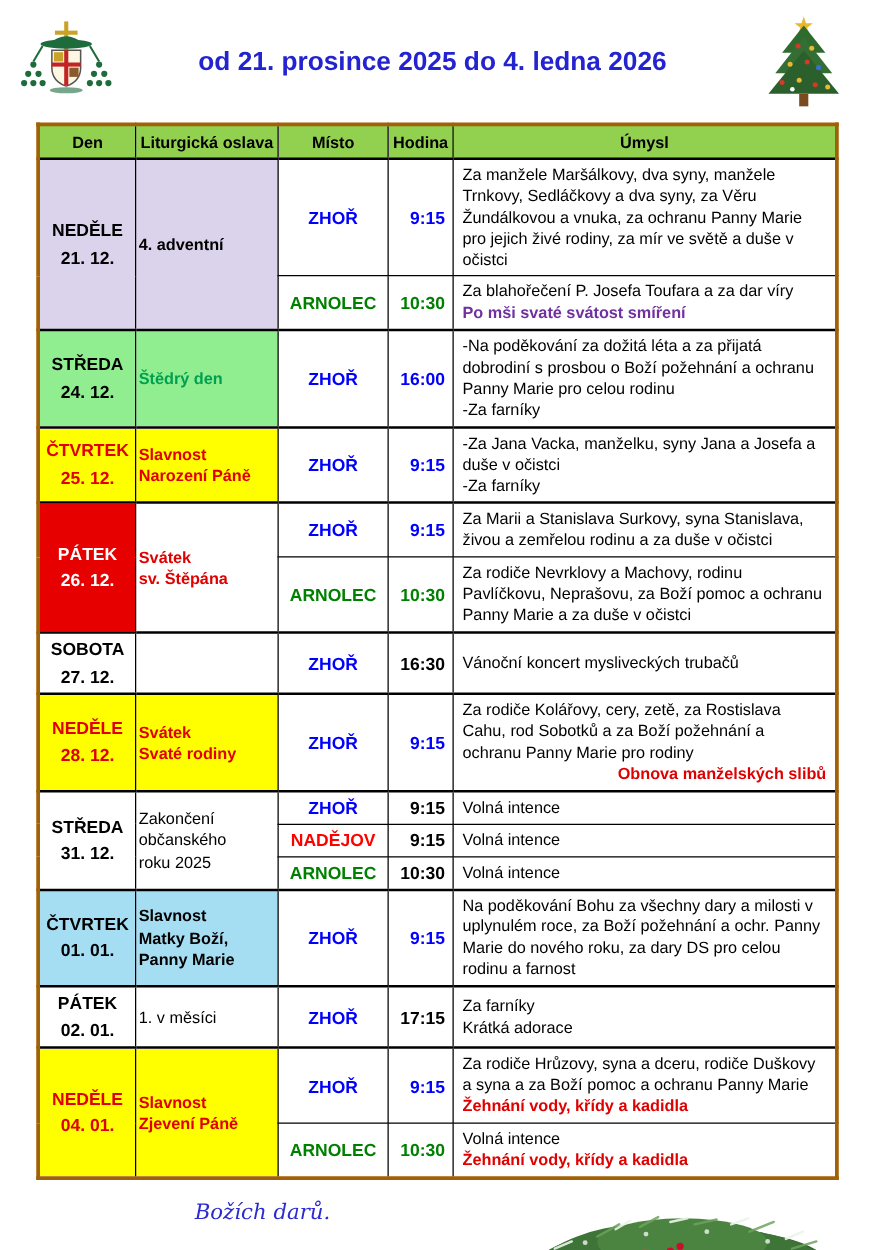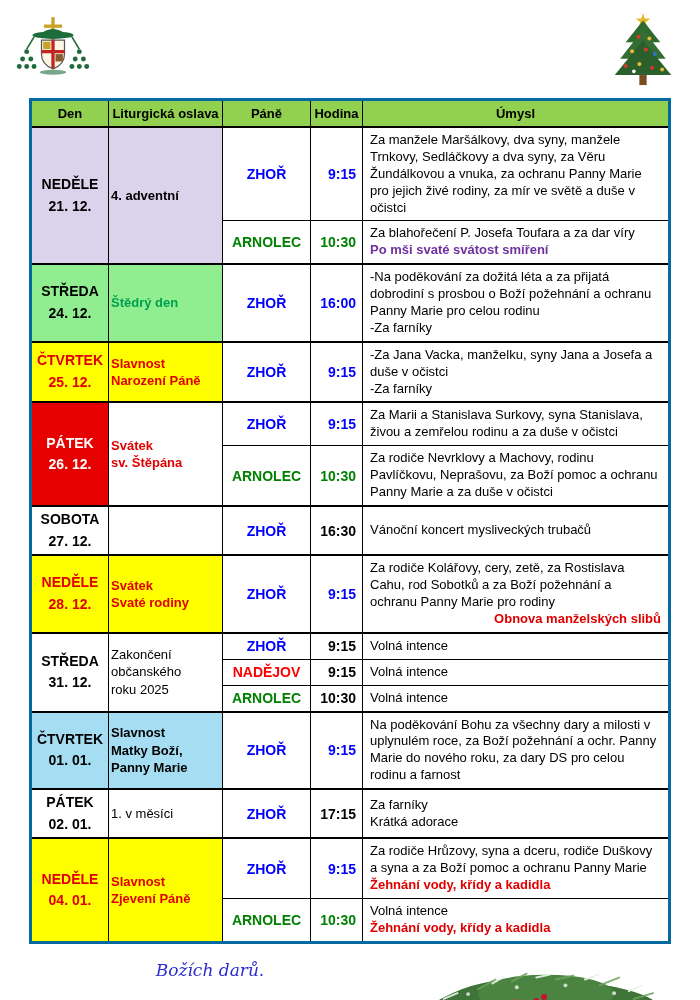--- a/index.html
+++ b/index.html
@@ -6,21 +6,21 @@
   body{
     width:700px;height:1000px;background:#ffffff;position:relative;overflow:hidden;
     font-family:"Liberation Sans",sans-serif;color:#000;
   }
   
   .page-header{display:flex;align-items:center;padding:8px 16px 0 16px;height:84px;}
   .crest{width:74px;height:78px;flex:0 0 auto;}
   .tree{width:82px;height:78px;flex:0 0 auto;}
   .title-block{flex:1;text-align:center;color:#2323D0;font-weight:bold;font-size:21px;line-height:1.32;}
   
-  table.schedule{border-collapse:collapse;table-layout:fixed;width:642px;margin:6px 0 0 29px;border:3px solid #0369a1;}
+  table.schedule{border-collapse:collapse;table-layout:fixed;width:642px;margin:6px 0 0 29px;border:3px solid #a16207;}
   .schedule th,.schedule td{border:1px solid #000;overflow:hidden;}
   .schedule thead th{background:#92D050;font-size:13px;font-weight:bold;padding:5px 2px;border-bottom:2px solid #000;}
   tr.group-start > td{border-top:2px solid #000;}
   td.day{font-weight:bold;font-size:14px;text-align:center;vertical-align:middle;line-height:1.55;padding:2px;margin-top:28px;}
   td.cel{font-size:13px;text-align:left;vertical-align:middle;line-height:1.35;padding:2px;}
   td.cel.bold{font-weight:bold;}
   td.place{font-weight:bold;font-size:14px;text-align:center;vertical-align:middle;padding:2px;}
   td.time{font-weight:bold;font-size:14px;text-align:right;vertical-align:middle;padding:2px 6px 2px 2px;}
   td.intent{font-size:13px;text-align:left;vertical-align:middle;padding:4px 7px;line-height:1.3;}
   td.intent .line{margin:0;}
@@ -57,20 +57,21 @@
     </g>
     <path d="M31,33 h28 v17 q0,13 -14,18 q-14,-5 -14,-18 z" fill="#FDF6E3" stroke="#555" stroke-width="1.5"></path>
     <rect x="43" y="33" width="4" height="34" fill="#C22323"></rect>
     <rect x="31" y="45" width="28" height="4" fill="#C22323"></rect>
     <rect x="33" y="35" width="9" height="9" fill="#C9A227"></rect>
     <rect x="48" y="50" width="9" height="9" fill="#8A5A2B"></rect>
     <ellipse cx="45" cy="72" rx="16" ry="3" fill="#1E6B3C" opacity="0.6"></ellipse>
   </svg>
 
   <div class="title-block">
+    <div>od 21. prosince 2025 do 4. ledna 2026</div>
   </div>
 
   <svg class="tree" viewBox="0 0 90 85">
     <polygon points="45,2 47,8 53,8 48,12 50,18 45,14 40,18 42,12 37,8 43,8" fill="#E8B830"></polygon>
     <polygon points="45,10 26,34 64,34" fill="#2F6B2F"></polygon>
     <polygon points="45,20 20,52 70,52" fill="#356E35"></polygon>
     <polygon points="45,32 14,70 76,70" fill="#2B5F2B"></polygon>
     <rect x="41" y="70" width="8" height="11" fill="#7A4A21"></rect>
     <g>
       <circle cx="40" cy="28" r="2.2" fill="#D43A2A"></circle>
@@ -92,21 +93,21 @@
     <col style="width:78px">
       <col style="width:114px">
       <col style="width:88px">
       <col style="width:52px">
       <col style="width:307px">
   </colgroup>
   <thead>
     <tr>
       <th>Den</th>
       <th>Liturgická oslava</th>
-      <th>Páně</th>
+      <th>Místo</th>
       <th>Hodina</th>
       <th>Úmysl</th>
     </tr>
   </thead>
   <tbody id="schedule-body">
       <tr class="group-start">
         <td class="day" rowspan="2" style="background: rgb(219, 211, 235); color: rgb(0, 0, 0);">NEDĚLE<br>21. 12.</td>
         <td class="cel bold" rowspan="2" style="background: rgb(219, 211, 235); color: rgb(0, 0, 0);">4. adventní</td>
         <td class="place" style="color: rgb(0, 0, 255);">ZHOŘ</td>
         <td class="time" style="color: rgb(0, 0, 255);">9:15</td>

